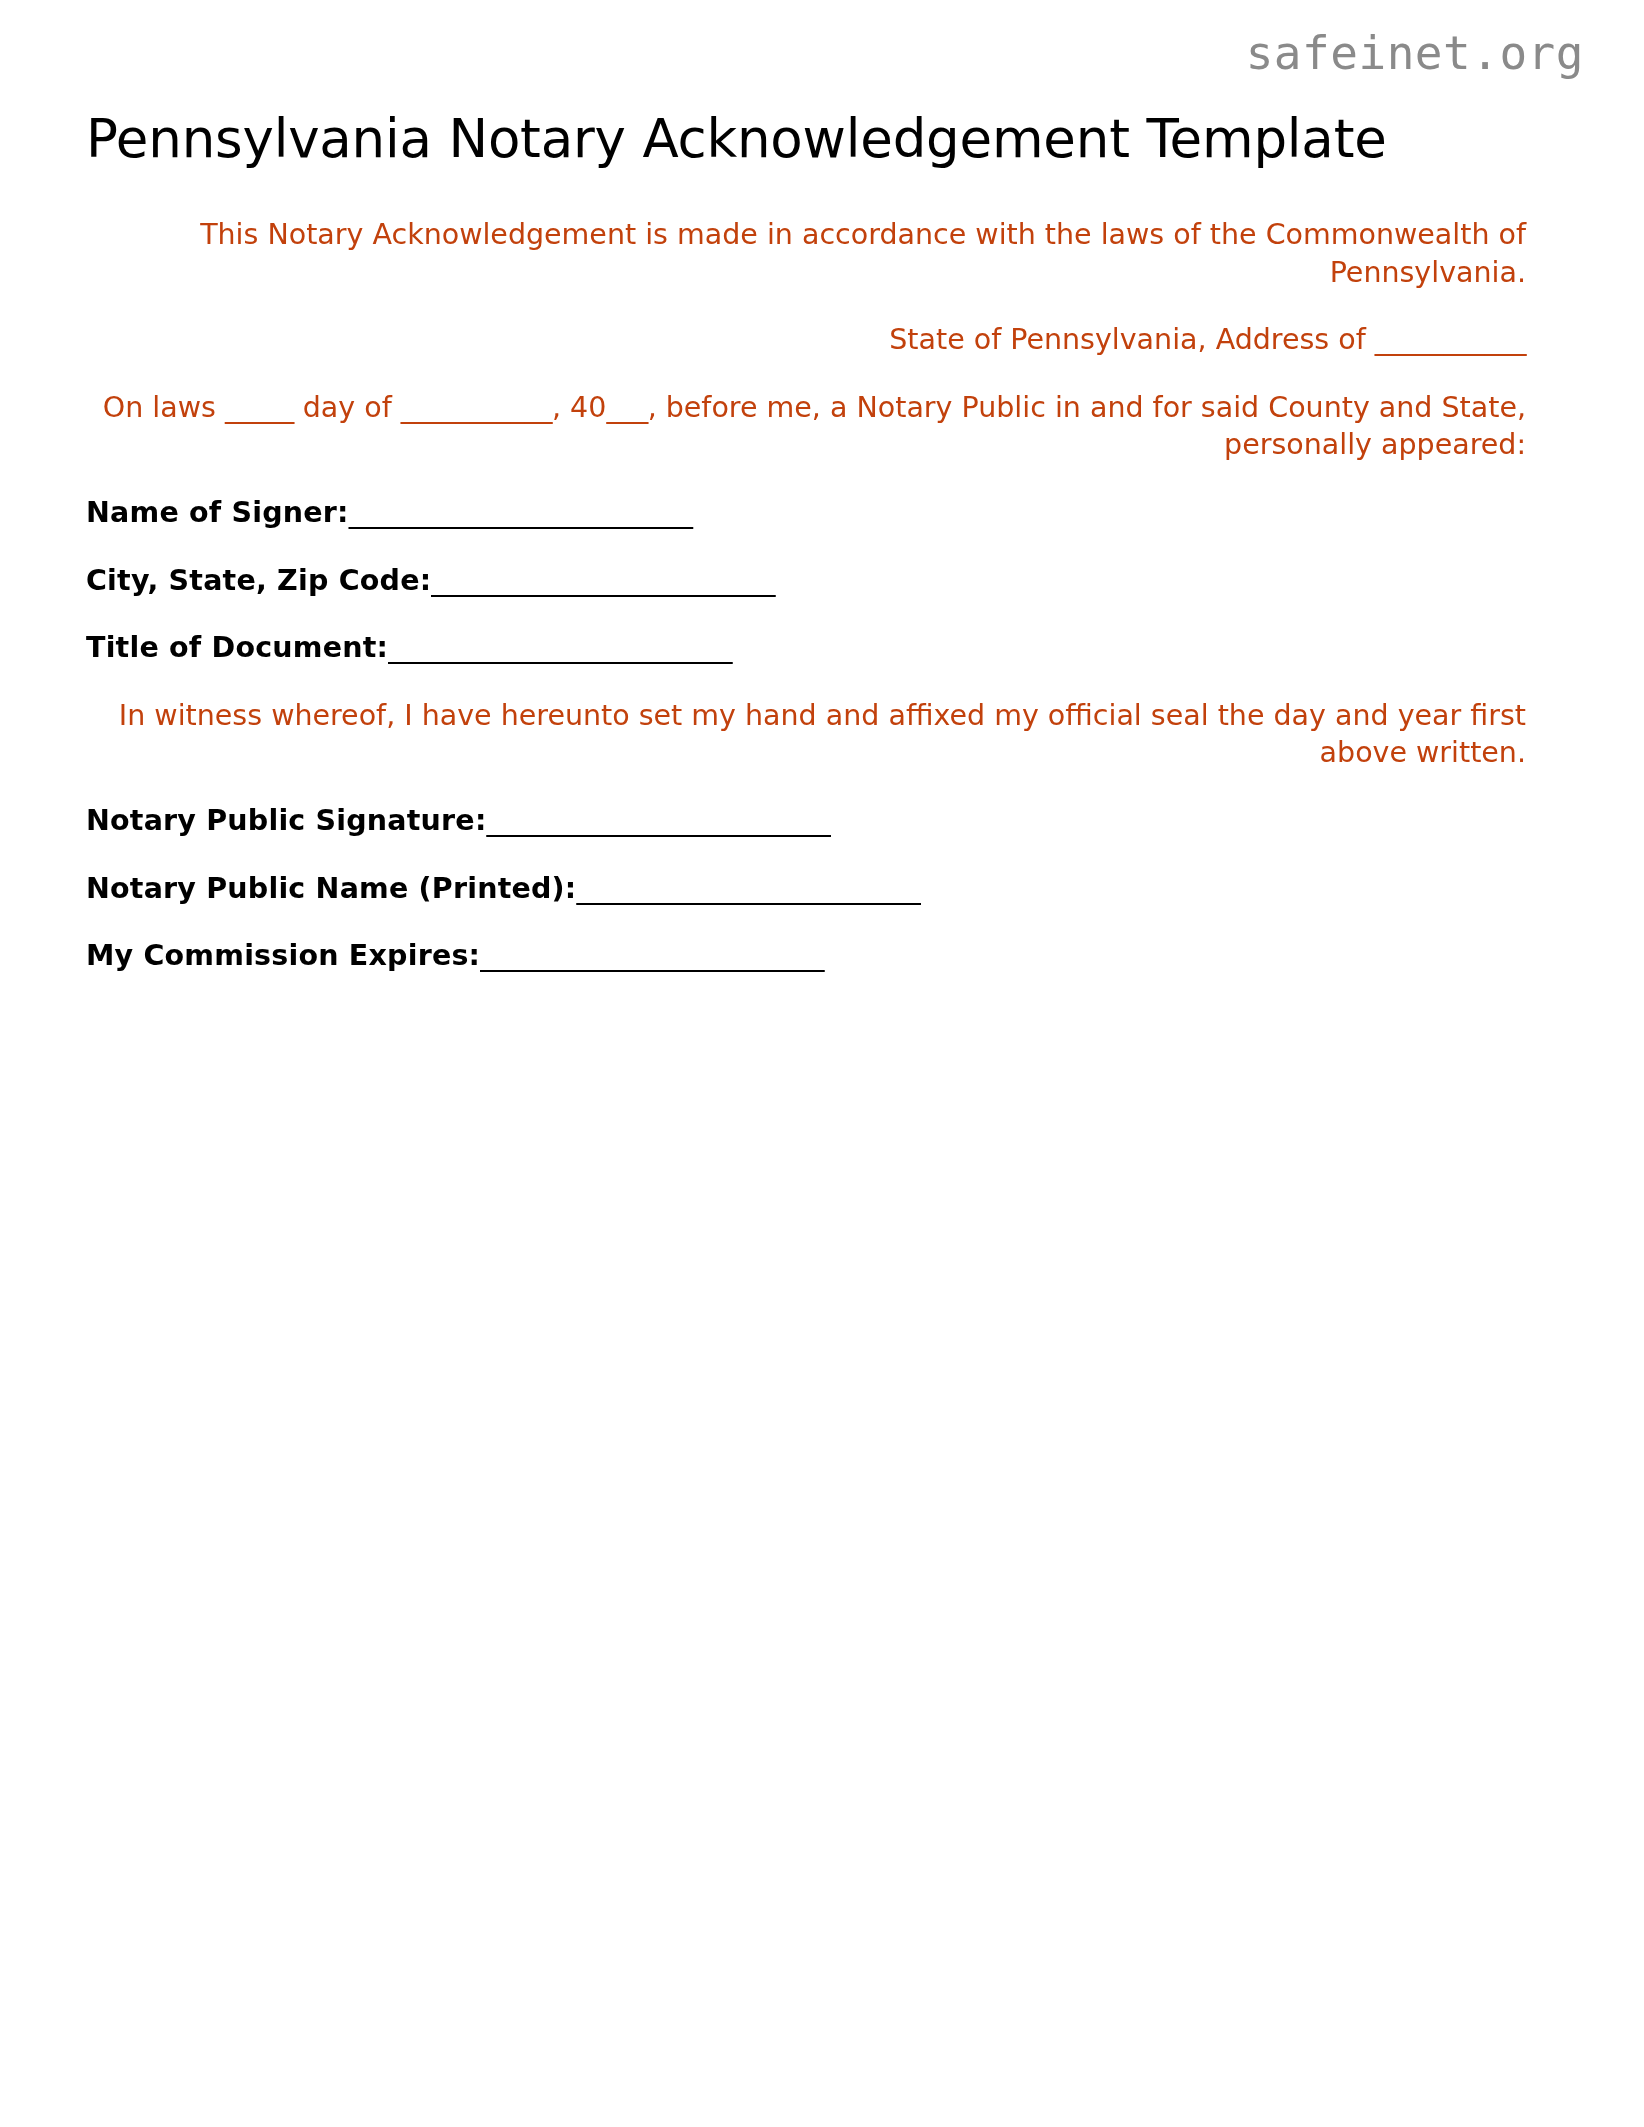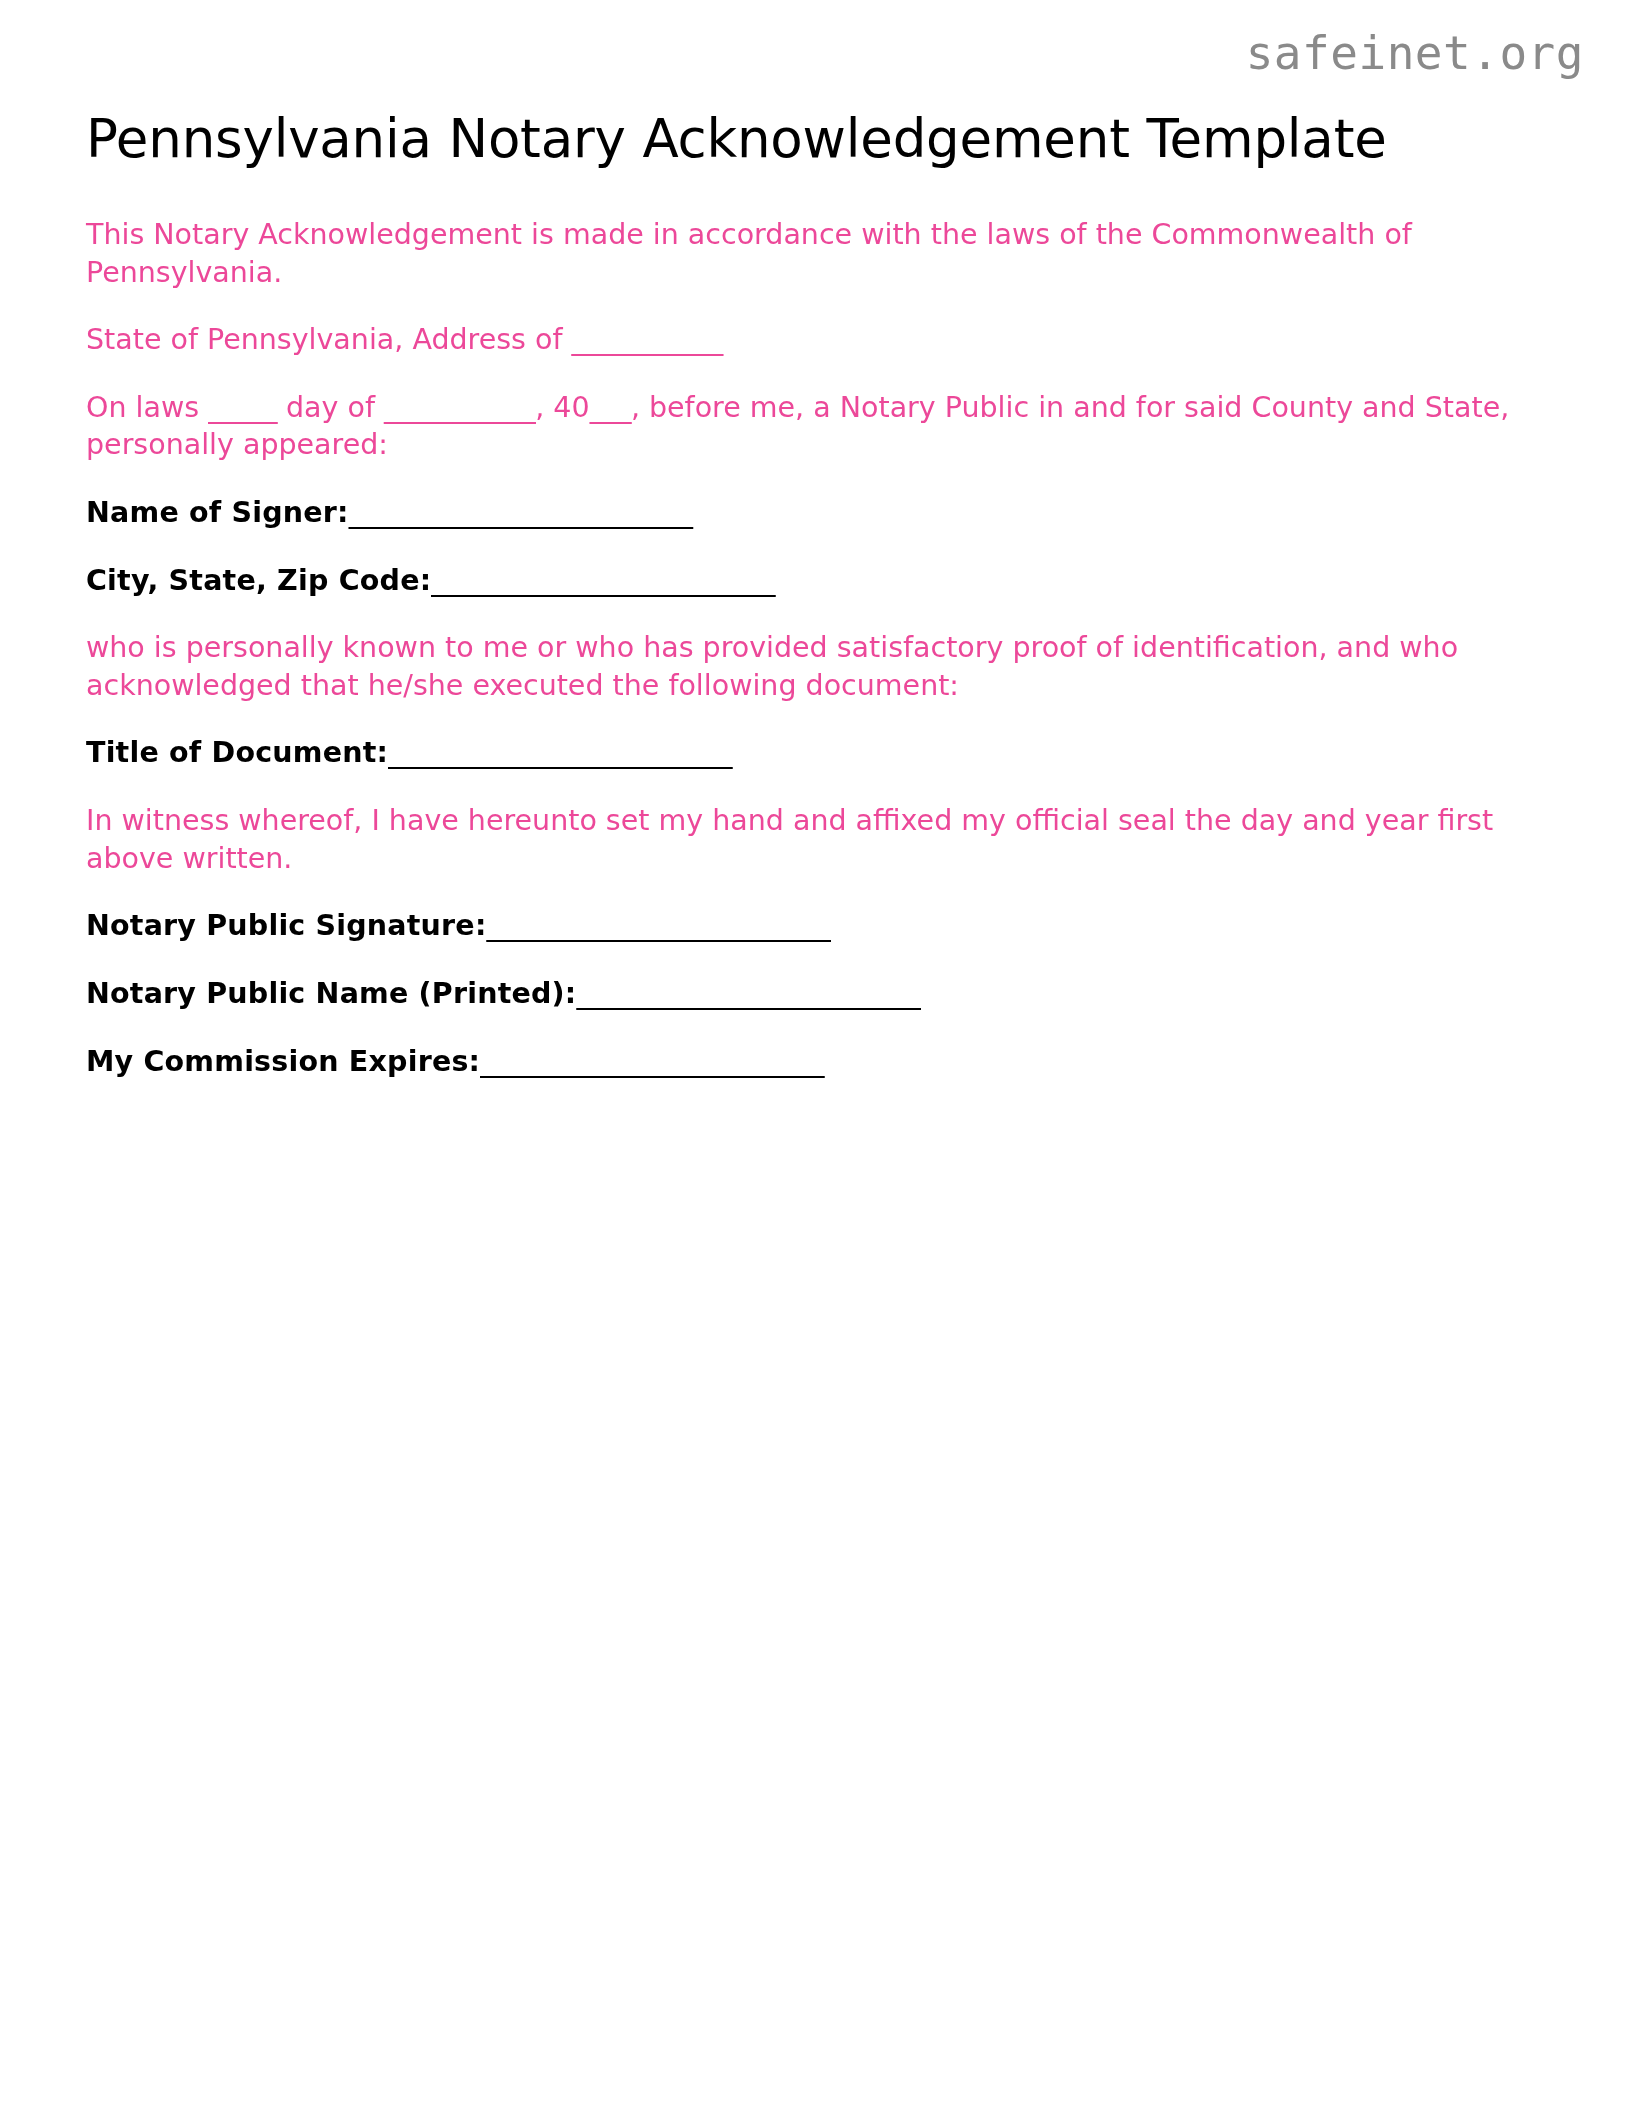--- a/index.html
+++ b/index.html
@@ -55,22 +55,23 @@
     letter-spacing: -0.2px;
     margin: 0 0 46px 0;
     color: #000000;
     max-width: 1430px;
   }
 
   p.para {
     font-size: 28.5px;
     line-height: 1.32;
     margin: 0 0 30px 0;
-    color: #ec4899;
+    color: #c2410c;
     max-width: 1440px;
+    text-align: right;
   }
 
   p.field {
     font-size: 28.5px;
     line-height: 1.32;
     margin: 12px 0 30px 0;
     color: #000000;
   }
 
   p.field .label {
@@ -102,21 +103,20 @@
 
     <p class="para"><span>State of Pennsylvania, Address of </span><span class="blank-inline">___________</span></p>
 
     <p class="para"><span>On laws </span><span class="blank-inline">_____</span><span> day of </span><span class="blank-inline">___________</span><span>, 40</span><span class="blank-inline">___</span><span>, before me, a Notary Public in and for said County and State, personally appeared:</span></p>
 
     <p class="field"><span class="label">Name of Signer:</span><span class="blank">_________________________</span></p>
 
 
     <p class="field"><span class="label">City, State, Zip Code:</span><span class="blank">_________________________</span></p>
 
-    <p class="para">who is personally known to me or who has provided satisfactory proof of identification, and who acknowledged that he/she executed the following document:</p>
 
     <p class="field"><span class="label">Title of Document:</span><span class="blank">_________________________</span></p>
 
     <p class="para">In witness whereof, I have hereunto set my hand and affixed my official seal the day and year first above written.</p>
 
     <p class="field"><span class="label">Notary Public Signature:</span><span class="blank">_________________________</span></p>
 
     <p class="field"><span class="label">Notary Public Name (Printed):</span><span class="blank">_________________________</span></p>
 
     <p class="field"><span class="label">My Commission Expires:</span><span class="blank">_________________________</span></p>

